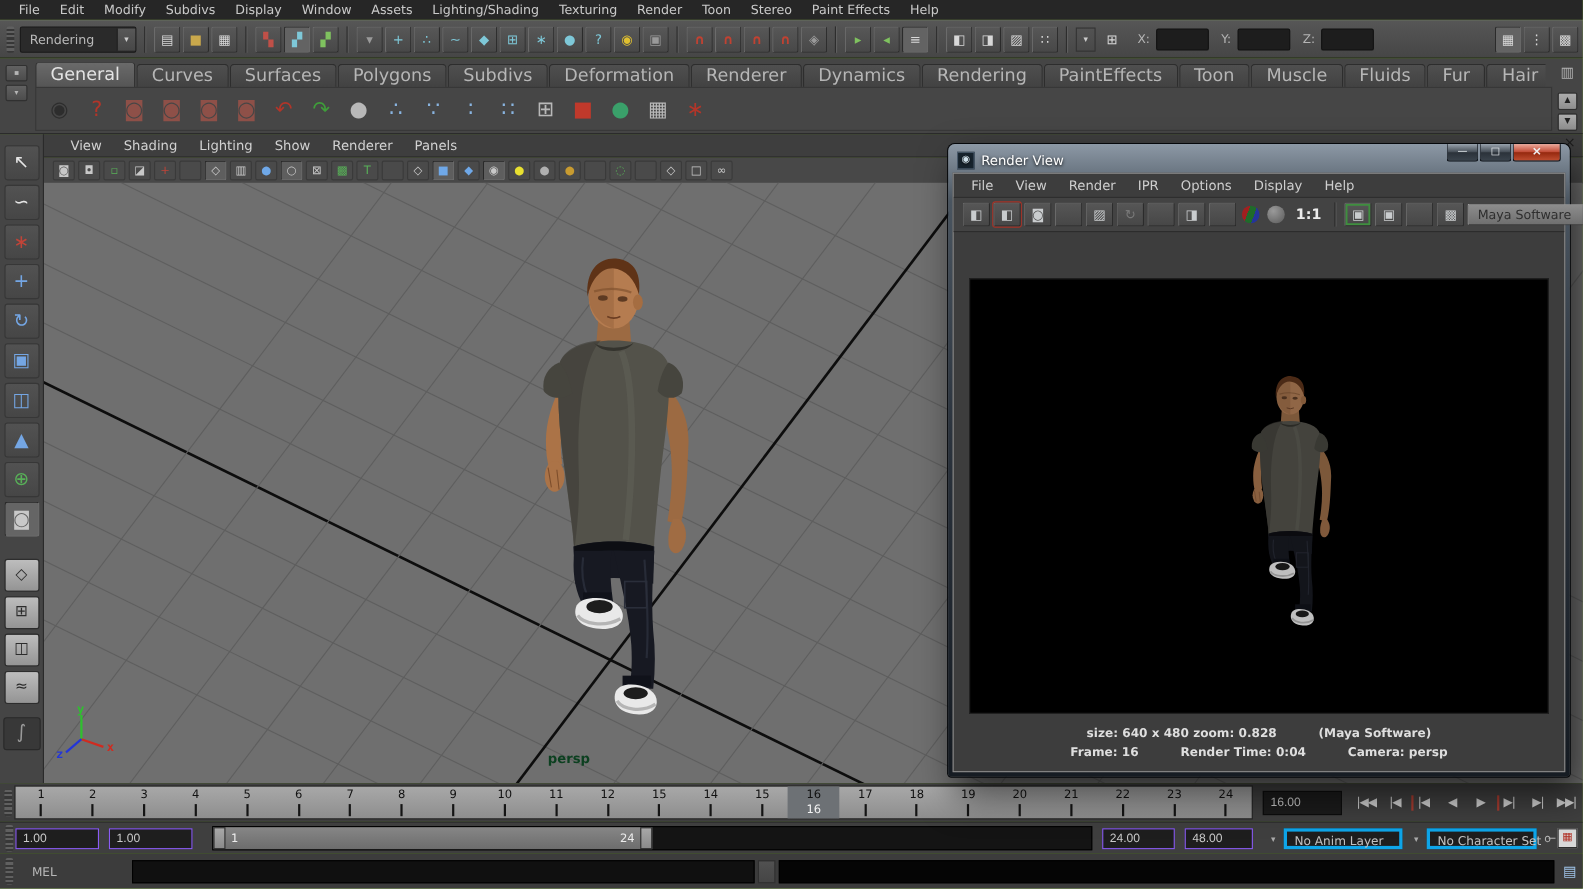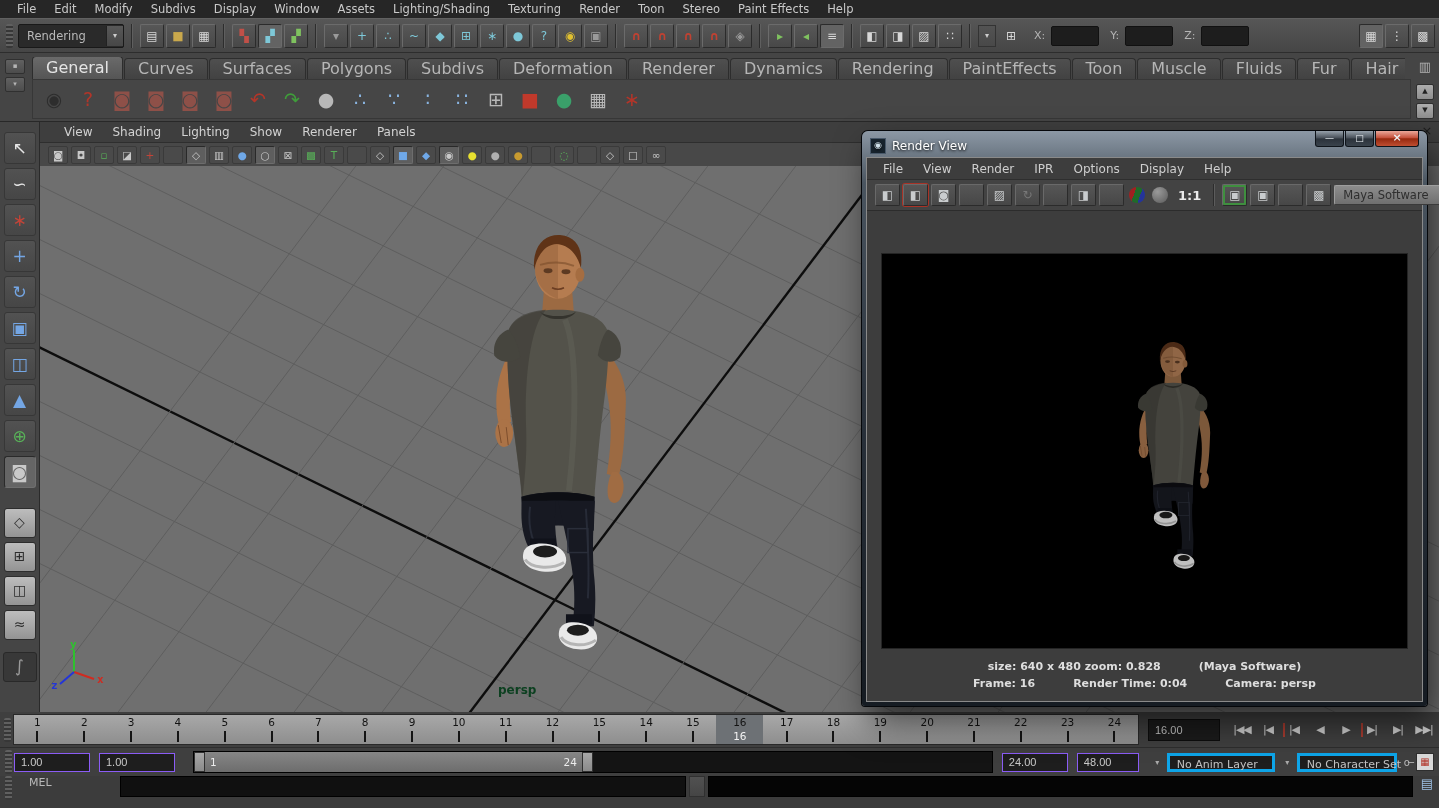--- a/index.html
+++ b/index.html
@@ -160,21 +160,21 @@
   .rs-lab{font-size:10.5px;color:#ececec;padding:0 5px;flex:none}
   .rs-mid{flex:1}
   .rs-dd{width:15px;font-size:8px;color:#aaa;text-align:center;flex:none;margin:0 2px}
   .rs-box{width:108px;height:19px;background:#1e1e1e;border:3px solid #0ea5e9;color:#c2c2c2;
     font-size:11px;line-height:17px;padding:0 7px;flex:none;margin-right:3px;box-sizing:border-box;white-space:nowrap}
   .rs-key{font-size:10px;color:#b8b8b8;flex:none;margin:0 4px;letter-spacing:-2px}
   .rs-ak{width:16px;height:16px;background:#d8d8d8;color:#b02c20;font-size:10px;line-height:15px;
     text-align:center;border:1px solid #2e2e2e;flex:none;margin-right:2px}
 
   
-  #melbar{top:776px;height:32px;background:#3c3c3c;display:flex;padding:0 3px}
+  #melbar{top:776px;height:32px;background:#3c3c3c;display:flex;align-items:center;padding:0 3px}
   .mel-label{width:106px;font-size:11px;color:#b8b8b8;padding-left:15px;flex:none;box-sizing:border-box}
   .mel-input{width:566px;height:21px;background:#101010;border:1px solid #000;color:#ddd;flex:none;
     box-sizing:border-box;font-size:11px;padding:0 5px}
   .mel-div{width:16px;height:21px;background:linear-gradient(#515151,#454545);border:1px solid #303030;
     margin:0 3px;flex:none;box-sizing:border-box}
   .mel-output{flex:1;height:21px;background:#050505;border:1px solid #000;margin-right:5px;box-sizing:border-box}
   .mel-se{width:18px;font-size:13px;color:#9fc3e8;text-align:center;flex:none}
 </style>
 </head>
 <body>

